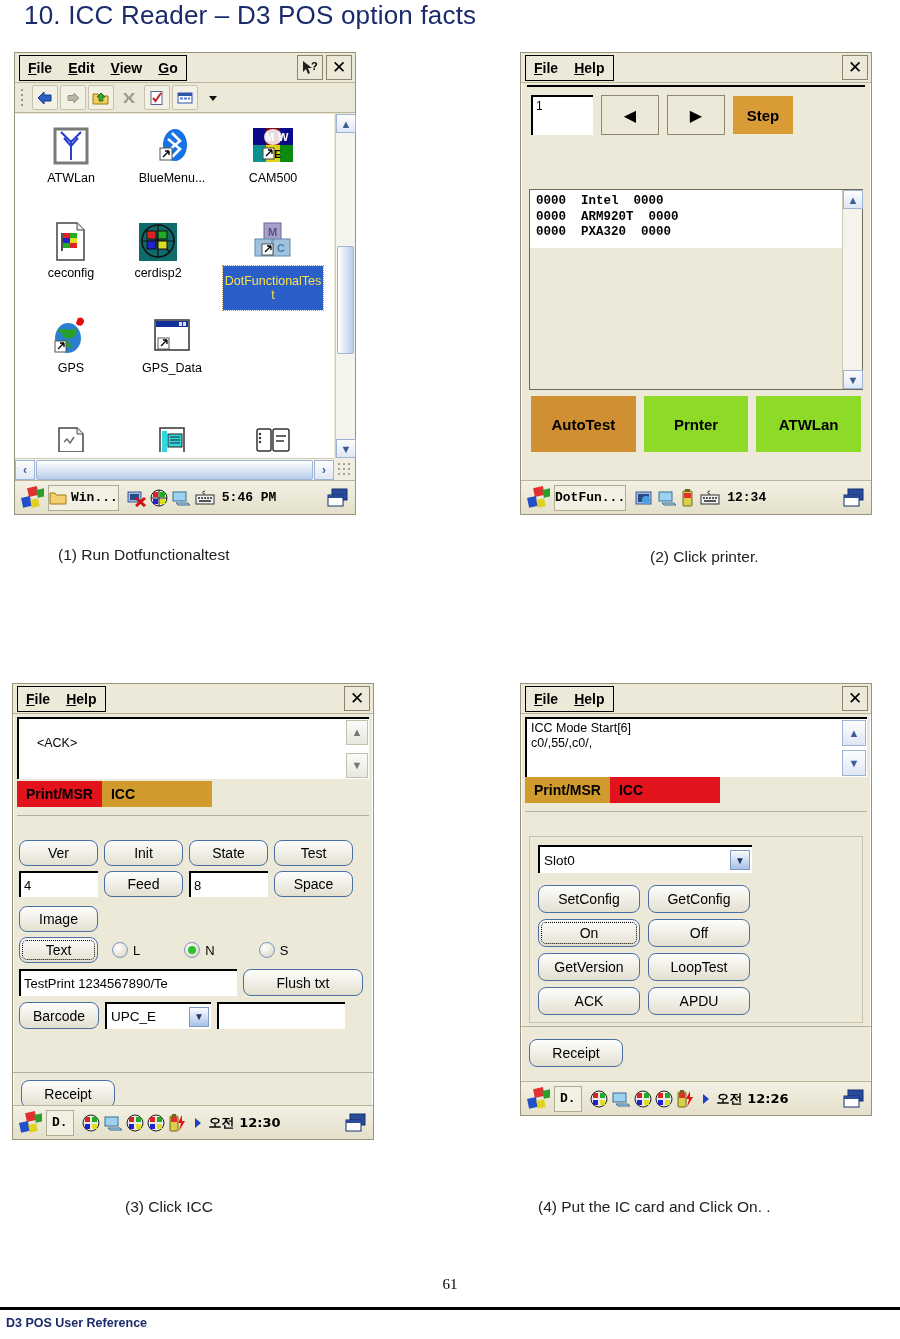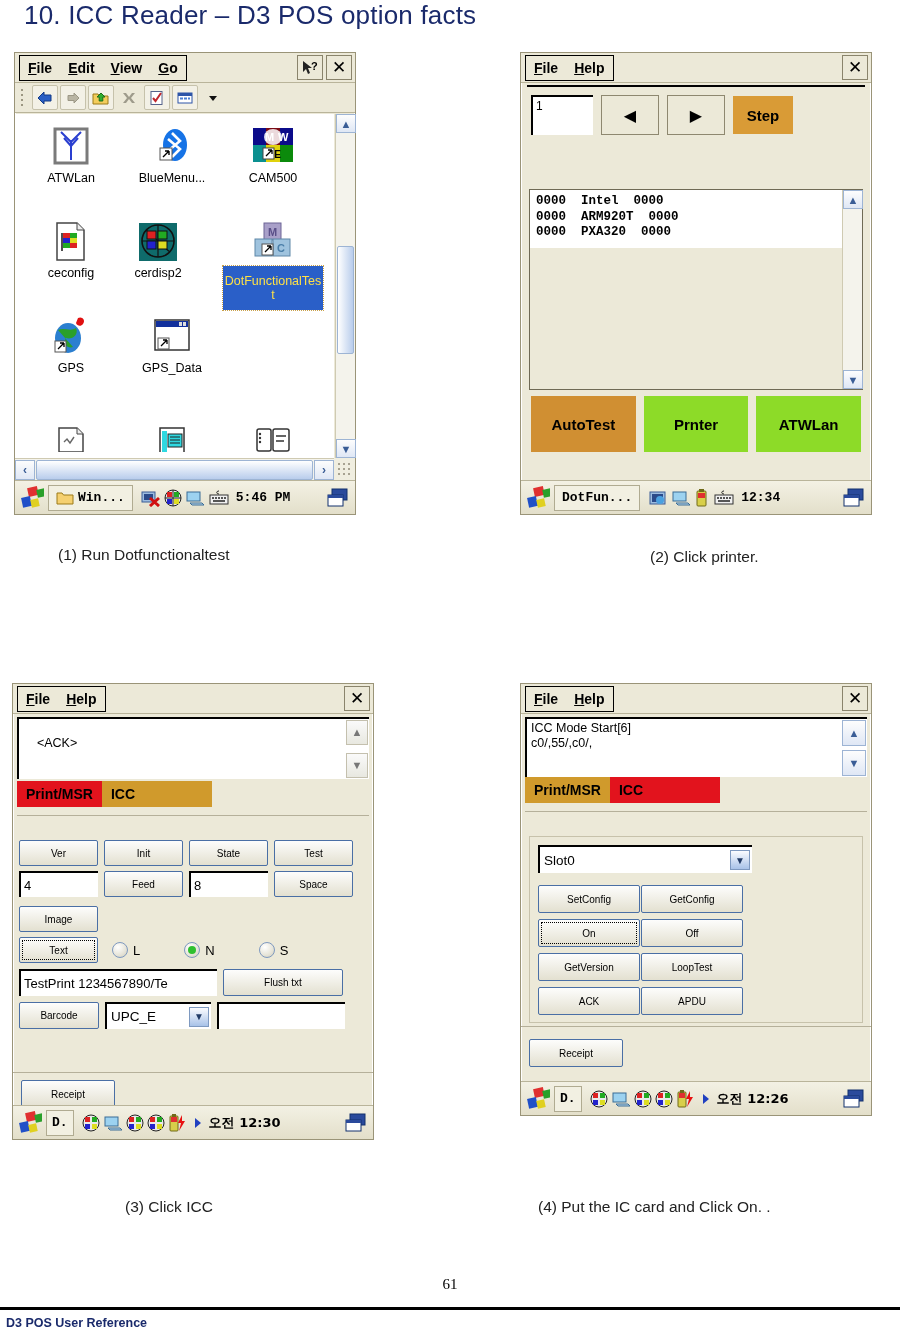--- a/index.html
+++ b/index.html
@@ -106,21 +106,21 @@
   
   .ce-taskbar {
     position:absolute; left:0; right:0; bottom:0; height:34px;
     background:linear-gradient(#f3f1e4,#e3dfca);
     border-top:1px solid #b9b49a; display:flex; align-items:center; gap:4px;
     padding:0 3px;
   }
   .start-flag { width:26px; height:24px; position:relative; }
   .tb-task {
     height:26px; border:1px solid #b0ab91; background:#f2f0e2;
-    display:flex; align-items:center; gap:4px; padding:0 7px;
+    display:flex; align-items:center; gap:4px; padding:0 0;
     font-size:13px; font-weight:bold; font-family:"Liberation Mono", monospace;
   }
   .tray { display:flex; align-items:center; gap:3px; margin-left:4px; }
   .tray-time { font-size:13px; font-weight:bold; font-family:"Liberation Mono", monospace; margin-left:3px; white-space:nowrap;}
   .tray-time.kr { font-family:"DejaVu Sans", sans-serif; }
   .tb-right { margin-left:auto; display:flex; align-items:center; padding-right:2px; }
 
   
   .panel-line { height:2px; background:#000; }
   .step-row { display:flex; align-items:center; gap:8px; padding:8px 10px 6px 10px; }
@@ -155,23 +155,23 @@
     position:relative; white-space:pre;
   }
   .tabrow { display:flex; }
   .tab {
     height:26px; display:flex; align-items:center; padding:0 9px;
     font-size:14px; font-weight:bold; color:#000;
   }
   .divider-h { height:1px; background:#b5b09a; }
   .btn3d {
     background:linear-gradient(#fdfdfc,#e3e0d0);
-    border:1px solid #4a6fa5; border-radius:2px;
+    border:1px solid #4a6fa5; border-radius:8px;
     display:flex; align-items:center; justify-content:center;
-    font-size:10px; color:#000; height:26px;
+    font-size:14px; color:#000; height:26px;
   }
   .btn3d.focus { outline:1px dotted #000; outline-offset:-4px; }
   .txtin {
     background:#fff; border:none; border-top:2px solid #000; border-left:2px solid #000;
     font-size:13px; padding:1px 3px; color:#000; display:flex; align-items:center;
   }
   .radio { display:inline-flex; align-items:center; gap:5px; font-size:13px; }
   .radio .dot {
     width:16px; height:16px; border-radius:50%;
     background:radial-gradient(circle at 35% 30%, #ffffff, #e6e4d8 60%, #cfcbb8);
@@ -678,21 +678,21 @@
         <span class="dot on"></span>
         <span>N</span>
       </div>
       <div class="radio" style="margin-left:44px">
         <span class="dot"></span>
         <span>S</span>
       </div>
     </div>
 
     <div style="display:flex; gap:6px; margin-top:6px;">
-      <div class="txtin" style="width:198px; height:27px">TestPrint 1234567890/Te</div>
+      <div class="txtin" style="width:218px; height:27px">TestPrint 1234567890/Te</div>
       <div class="btn3d" style="width:120px; height:27px">Flush txt</div>
     </div>
 
     <div style="display:flex; gap:6px; margin-top:6px;">
       <div class="btn3d" style="width:80px; height:27px">Barcode</div>
       <div class="combo" style="width:106px; height:27px">
         <span>UPC_E</span>
         <span class="arrow">▼</span>
       </div>
       <div class="txtin" style="width:128px; height:27px"></div>
@@ -802,21 +802,21 @@
   </div>
 
   <div class="divider-h" style="margin:8px 4px 0 4px;"></div>
 
   <div style="position:absolute; left:8px; right:8px; top:152px; bottom:92px; border:1px solid #c7c2ab; background:#ece9d8;">
     <div class="combo" style="position:absolute; left:8px; top:8px; width:214px; height:28px;">
       <span>Slot0</span>
       <span class="arrow">▼</span>
     </div>
 
-    <div style="position:absolute; left:8px; top:48px; display:grid; grid-template-columns:102px 102px; gap:6px 1px;">
+    <div style="position:absolute; left:8px; top:48px; display:grid; grid-template-columns:102px 102px; gap:6px 8px;">
       <div class="btn3d" style="height:28px">SetConfig</div>
       <div class="btn3d" style="height:28px">GetConfig</div>
       <div class="btn3d focus" style="height:28px">On</div>
       <div class="btn3d" style="height:28px">Off</div>
       <div class="btn3d" style="height:28px">GetVersion</div>
       <div class="btn3d" style="height:28px">LoopTest</div>
       <div class="btn3d" style="height:28px">ACK</div>
       <div class="btn3d" style="height:28px">APDU</div>
     </div>
   </div>

